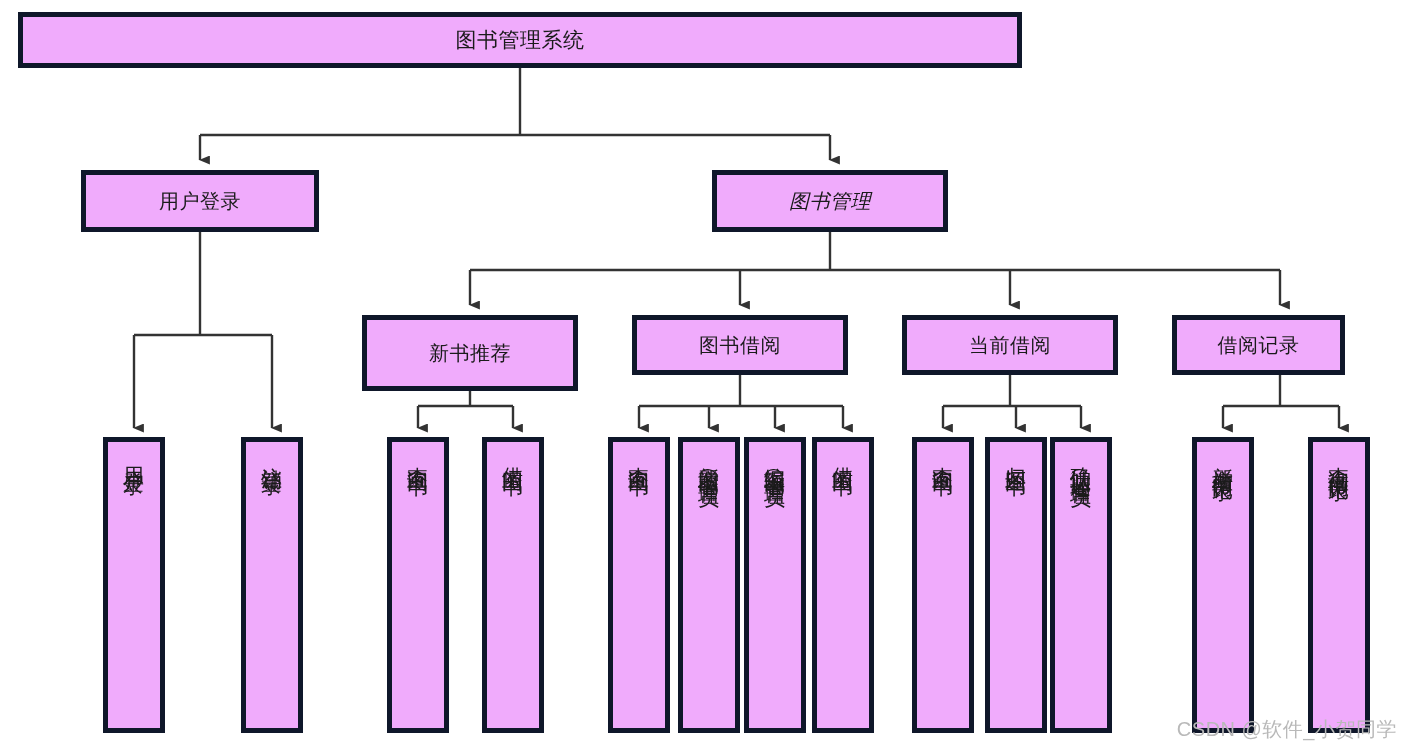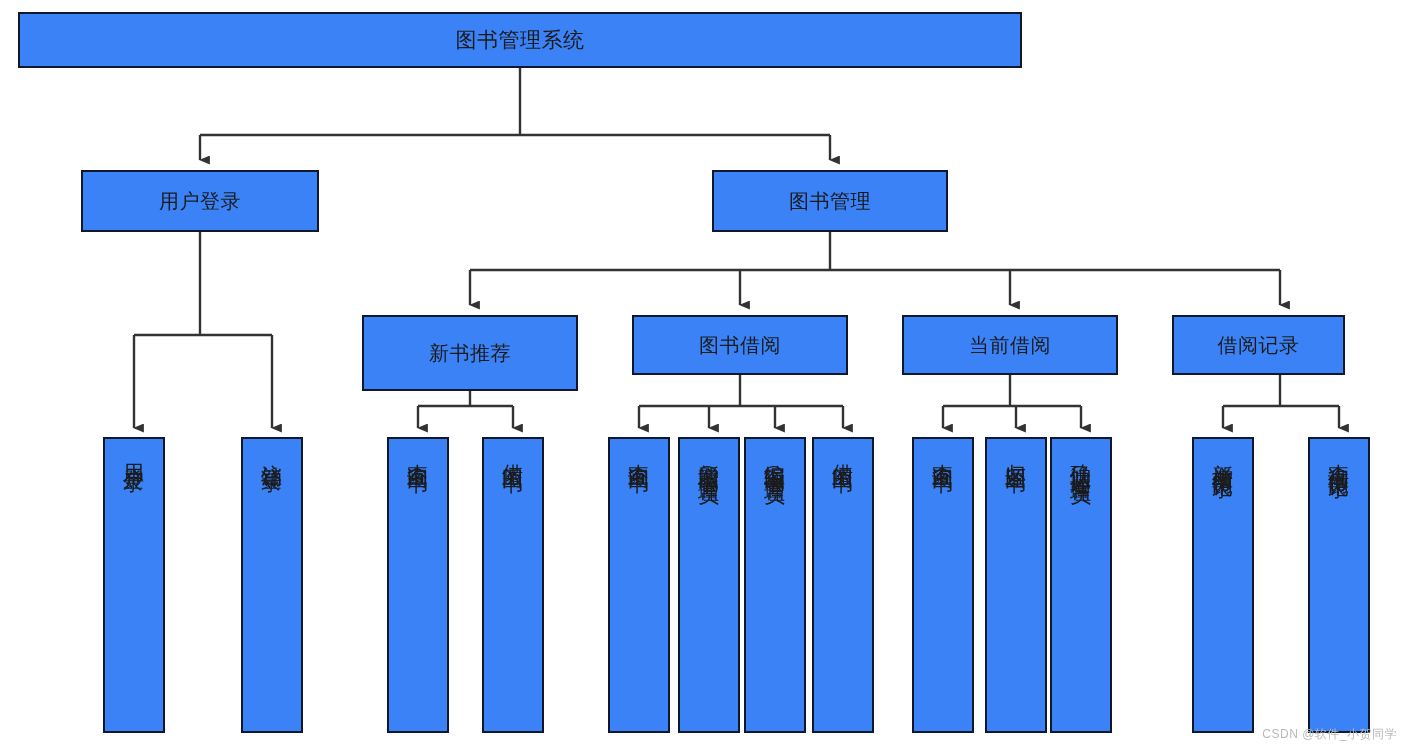--- a/index.html
+++ b/index.html
@@ -22,22 +22,22 @@
   svg#diagram {
     position: absolute;
     top: 0;
     left: 0;
     width: 1405px;
     height: 747px;
   }
   .node-box {
     position: absolute;
     box-sizing: border-box;
-    border: 2px solid #0f172a;
-    background: #3b82f6;
+    border: 5px solid #0f172a;
+    background: #f0abfc;
     display: flex;
     align-items: center;
     justify-content: center;
     overflow: hidden;
   }
   .node-label-h {
     font-size: 20px;
     color: #1b1b1b;
     line-height: 1.1;
     white-space: nowrap;
@@ -57,21 +57,21 @@
     font-size: 21px;
     color: #1b1b1b;
     letter-spacing: 3px;
     line-height: 1;
     white-space: nowrap;
   }
   .watermark {
     position: absolute;
     right: 8px;
     bottom: 4px;
-    font-size: 12px;
+    font-size: 20px;
     color: #b9b9b9;
     white-space: nowrap;
     letter-spacing: 0.5px;
   }
 </style>
 </head>
 <body>
 
 <div id="canvas">
 
@@ -141,21 +141,21 @@
     </g>
   </svg>
 
   <div class="node-box" style="left: 18px; top: 12px; width: 1004px; height: 56px;">
     <span class="node-label-h node-label-root">图书管理系统</span>
   </div>
 
   <div class="node-box" style="left: 81px; top: 170px; width: 238px; height: 62px;">
     <span class="node-label-h">用户登录</span>
   </div>
-  <div class="node-box" style="left: 712px; top: 170px; width: 236px; height: 62px;">
+  <div class="node-box" style="left: 712px; top: 170px; width: 236px; height: 62px; font-style: italic;">
     <span class="node-label-h">图书管理</span>
   </div>
 
   <div class="node-box" style="left: 362px; top: 315px; width: 216px; height: 76px;">
     <span class="node-label-h">新书推荐</span>
   </div>
   <div class="node-box" style="left: 632px; top: 315px; width: 216px; height: 60px;">
     <span class="node-label-h">图书借阅</span>
   </div>
   <div class="node-box" style="left: 902px; top: 315px; width: 216px; height: 60px;">

